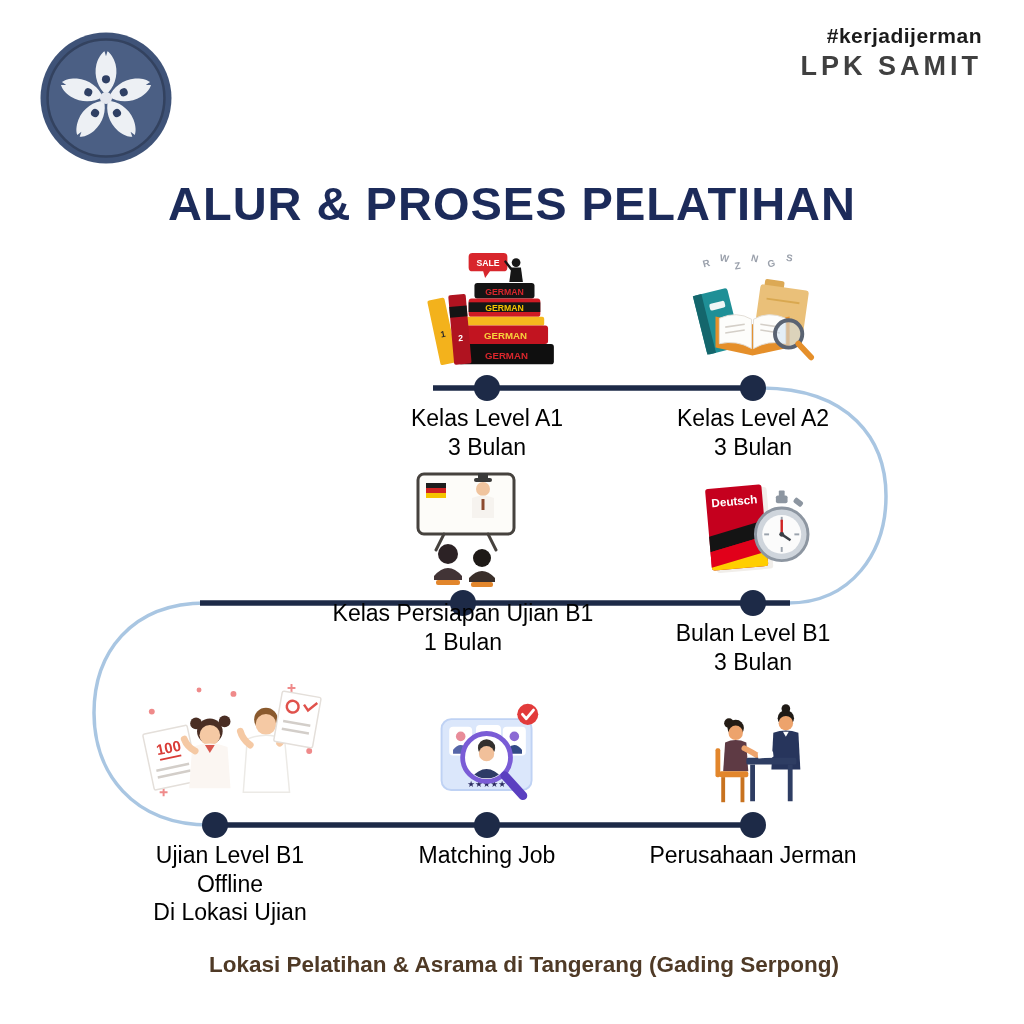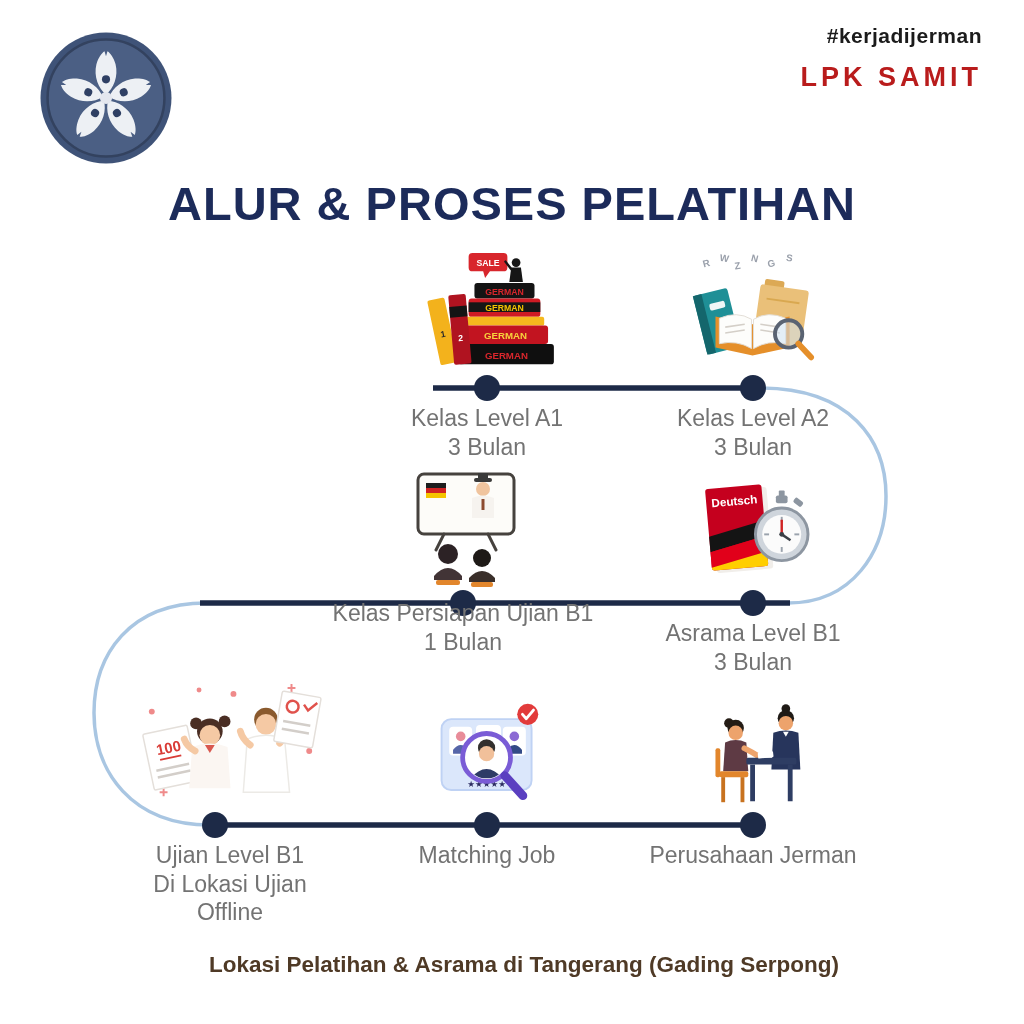--- a/index.html
+++ b/index.html
@@ -5,32 +5,32 @@
   * { margin:0; padding:0; box-sizing:border-box; }
   html,body { background:#ffffff; font-family:"Liberation Sans", sans-serif; }
   .canvas { position:relative; width:1024px; height:1024px; background:#ffffff; overflow:hidden; margin:0 auto; }
   .abs { position:absolute; }
   svg text { font-family:"Liberation Sans", sans-serif; }
 
   .logo { left:38px; top:30px; width:136px; height:136px; }
 
   .header-right { right:42px; top:24px; text-align:right; }
   .hashtag { font-size:21px; font-weight:600; color:#1b1b1b; letter-spacing:0.5px; }
-  .brand { font-size:27px; font-weight:700; color:#b91c1c; letter-spacing:4px; margin-top:14px; }
+  .brand { font-size:27px; font-weight:700; color:#404040; letter-spacing:4px; margin-top:3px; }
 
   .title { left:0; right:0; top:176px; text-align:center; font-size:47px; font-weight:800;
            color:#1c2b5a; letter-spacing:1px; }
 
   .connectors { left:0; top:0; width:1024px; height:1024px; pointer-events:none; }
   .flowline { stroke:#1d2a47; stroke-width:5.5; }
   .curve { stroke:#a9c6e2; stroke-width:3.5; fill:none; }
   .node-dot { fill:#1d2a47; }
 
   .step-label { position:absolute; transform:translateX(-50%); text-align:center;
-                font-size:23px; color:#737373; font-weight:500; line-height:1.24; white-space:nowrap; }
+                font-size:23px; color:#000000; font-weight:500; line-height:1.24; white-space:nowrap; }
 
   .footer { left:0; right:0; top:952px; text-align:center; font-size:22.5px; font-weight:700; color:#4f3a26;margin-left:24px; }
 
   .icon-a1        { left:420px; top:250px; width:136px; height:124px; }
   .icon-a2        { left:688px; top:252px; width:132px; height:119px; }
   .icon-prep      { left:396px; top:468px; width:135px; height:120px; }
   .icon-b1        { left:692px; top:474px; width:122px; height:111px; }
   .icon-exam      { left:140px; top:682px; width:182px; height:133px; }
   .icon-match     { left:428px; top:700px; width:120px; height:113px; }
   .icon-interview { left:696px; top:700px; width:118px; height:108px; }
@@ -284,27 +284,27 @@
   </div>
   <div class="step-label" style="left:753px; top:404px">
     <div>Kelas Level A2</div>
     <div>3 Bulan</div>
   </div>
   <div class="step-label" style="left:463px; top:599px">
     <div>Kelas Persiapan Ujian B1</div>
     <div>1 Bulan</div>
   </div>
   <div class="step-label" style="left:753px; top:619px">
-    <div>Asrama Level B1</div>
+    <div>Bulan Level B1</div>
     <div>3 Bulan</div>
   </div>
   <div class="step-label" style="left:230px; top:841px">
     <div>Ujian Level B1</div>
+    <div>Offline</div>
     <div>Di Lokasi Ujian</div>
-    <div>Offline</div>
   </div>
   <div class="step-label" style="left:487px; top:841px">
     <div>Matching Job</div>
   </div>
   <div class="step-label" style="left:753px; top:841px">
     <div>Perusahaan Jerman</div>
   </div>
 
   <div class="abs footer">Lokasi Pelatihan &amp; Asrama di Tangerang (Gading Serpong)</div>
 

